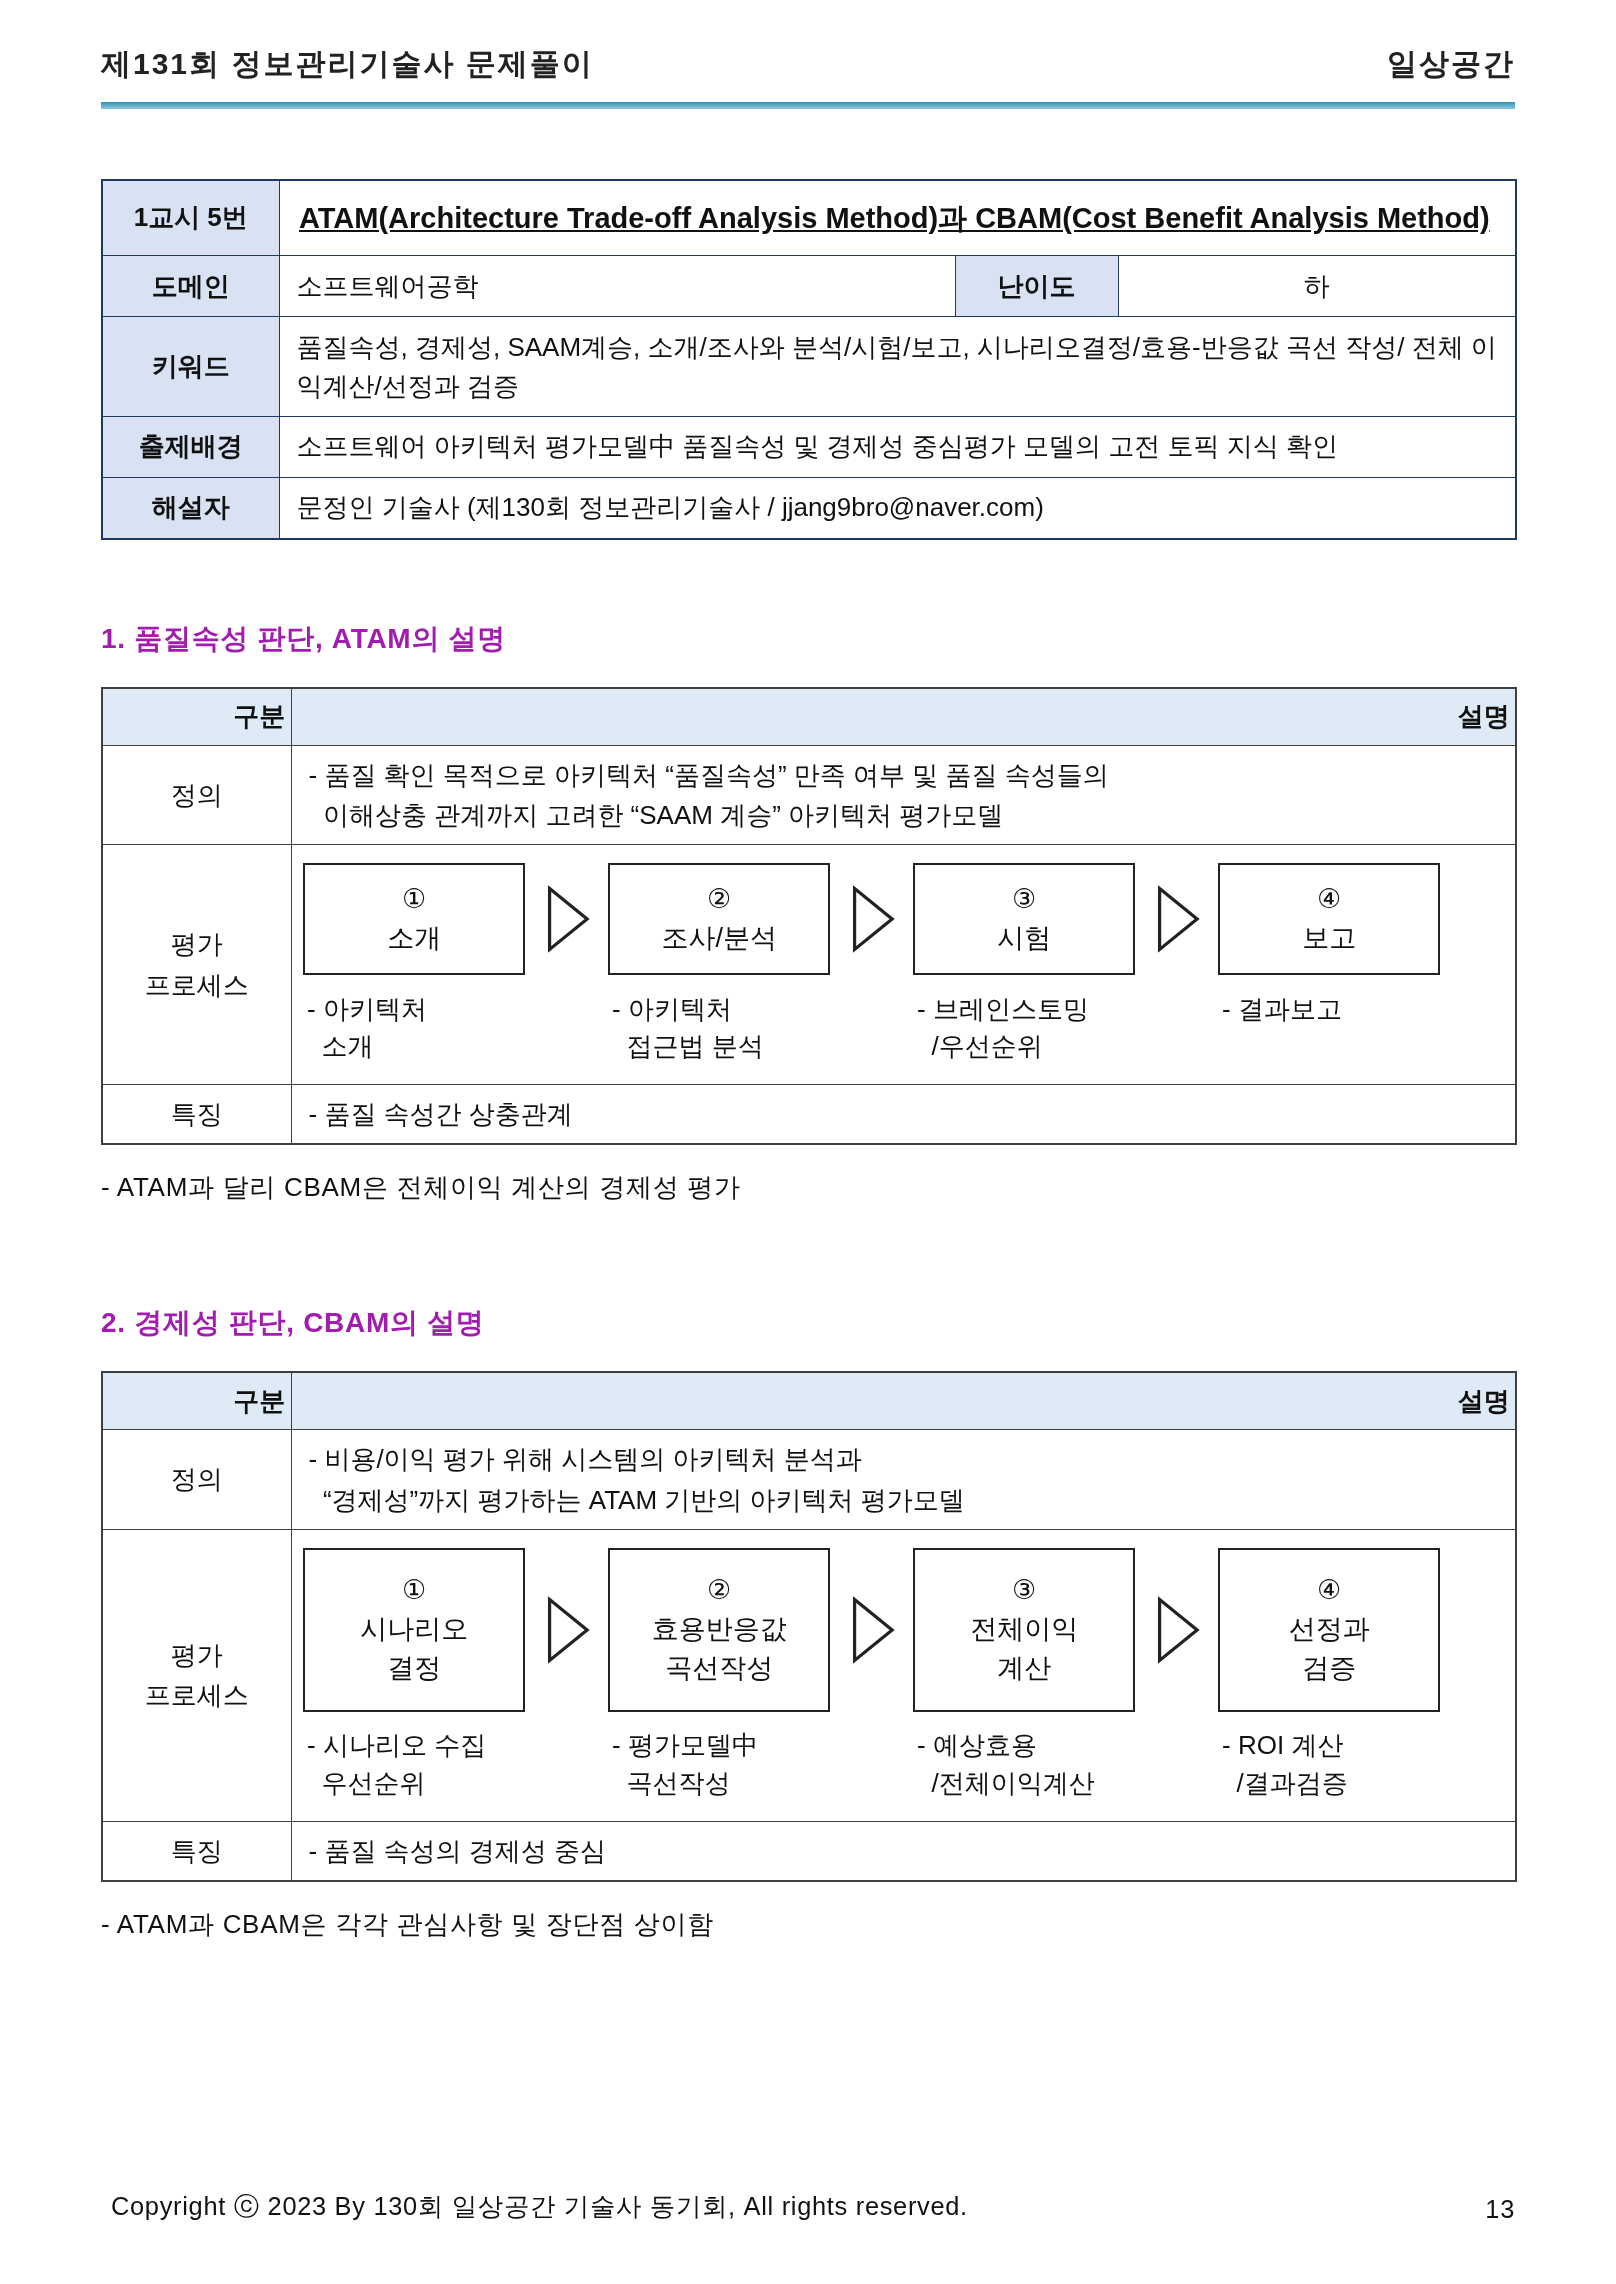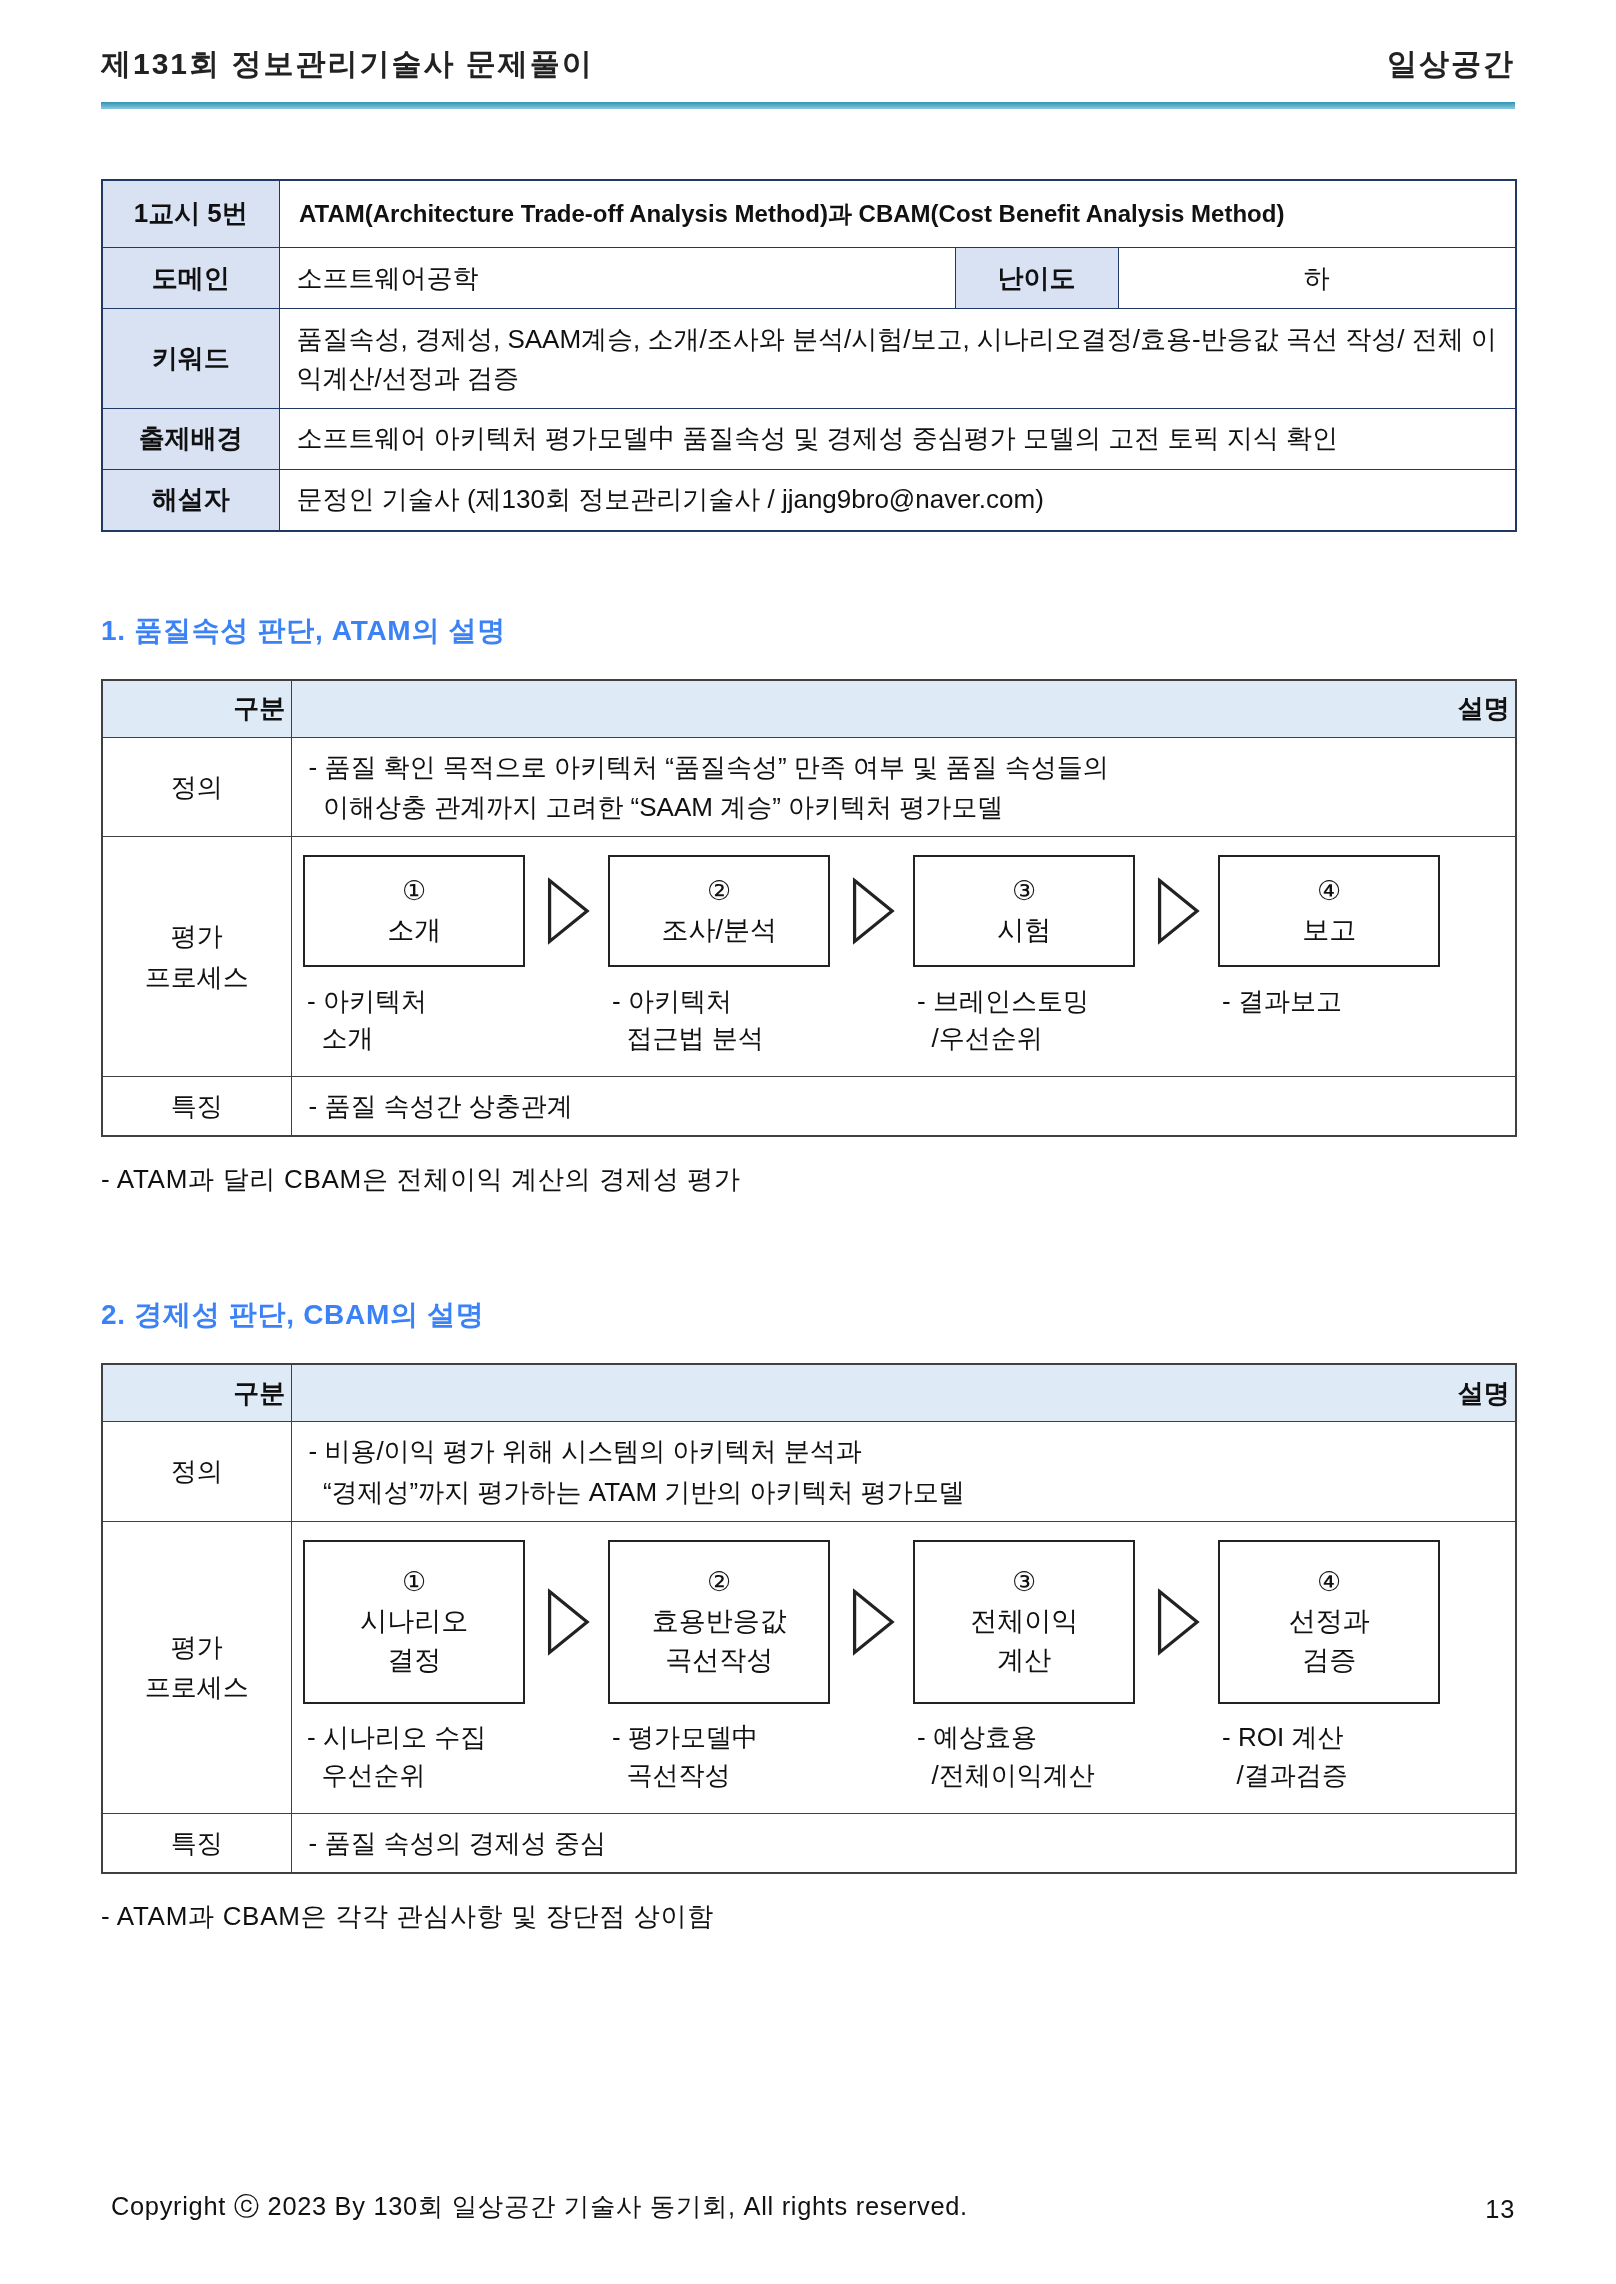--- a/index.html
+++ b/index.html
@@ -17,26 +17,26 @@
     background:linear-gradient(to bottom, var(--accent-teal,#2f93b6), var(--accent-teal-light,#8ec9dd)); }
 
   
   table { border-collapse:collapse; width:100%; table-layout:fixed; }
   td { vertical-align:middle; }
 
   
   .info-table { margin-top:70px; border:2.6px solid var(--table-border-navy,#1f3864); }
   .info-table td { border:1.3px solid var(--table-border-navy,#1f3864); font-size:26px; padding:10.4px 17px; line-height:1.5; }
   .info-table td.label { background:var(--label-bg,#d9e2f3); font-weight:bold; text-align:center; padding:10.4px 5.2px; }
-  .info-table td.title-cell { font-weight:bold; font-size:24px; line-height:1.6; padding:14.3px 19.5px; }
+  .info-table td.title-cell { font-weight:bold; font-size:29px; line-height:1.6; padding:14.3px 19.5px;text-decoration:underline; }
   .info-table td.center { text-align:center; }
   .pre { white-space:pre-wrap; }
 
   
-  .sec-heading { font-size:28px; font-weight:bold; color:#3b82f6; letter-spacing:0.7px; }
+  .sec-heading { font-size:28px; font-weight:bold; color:#a21caf; letter-spacing:0.7px; }
   .sec1-heading { margin-top:80px; }
   .sec2-heading { margin-top:99px; }
   .sec-note { font-size:26px; margin-top:25px; letter-spacing:0.7px; }
 
   
   .sec-table { margin-top:29px; border:2px solid var(--section-border,#404040); }
   .sec-table td { border:1.3px solid var(--section-border,#404040); font-size:26px; padding:9px 17px; line-height:1.55; }
   .sec-table td.col-head { background:var(--section-header-bg,#deeaf6); font-weight:bold; text-align:right; padding:7.8px 5.2px; }
   .sec-table td.row-label { text-align:center; white-space:pre-line; padding:9px 5.2px; }
 

